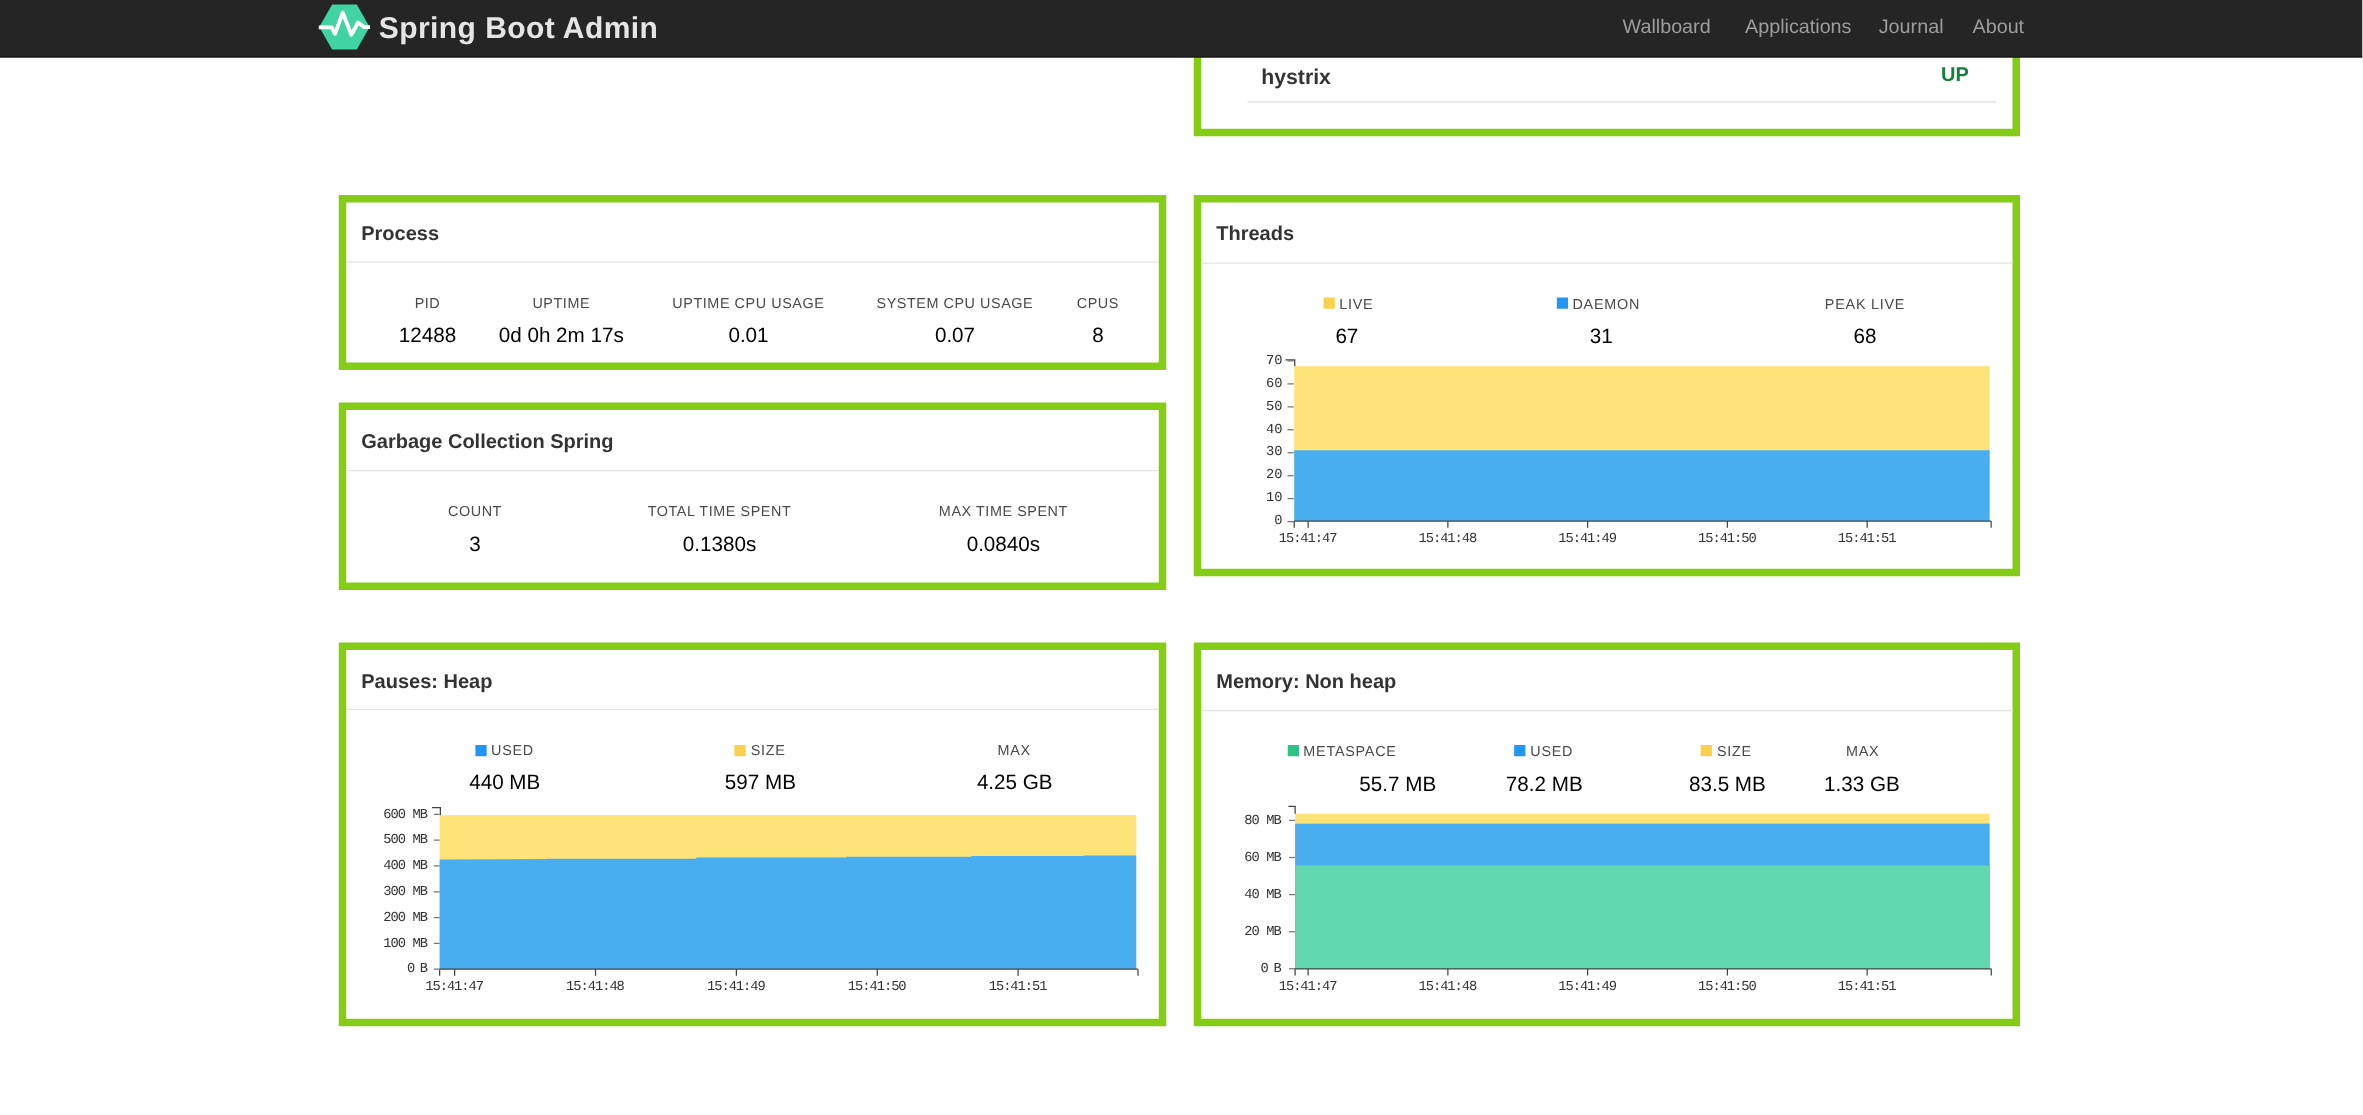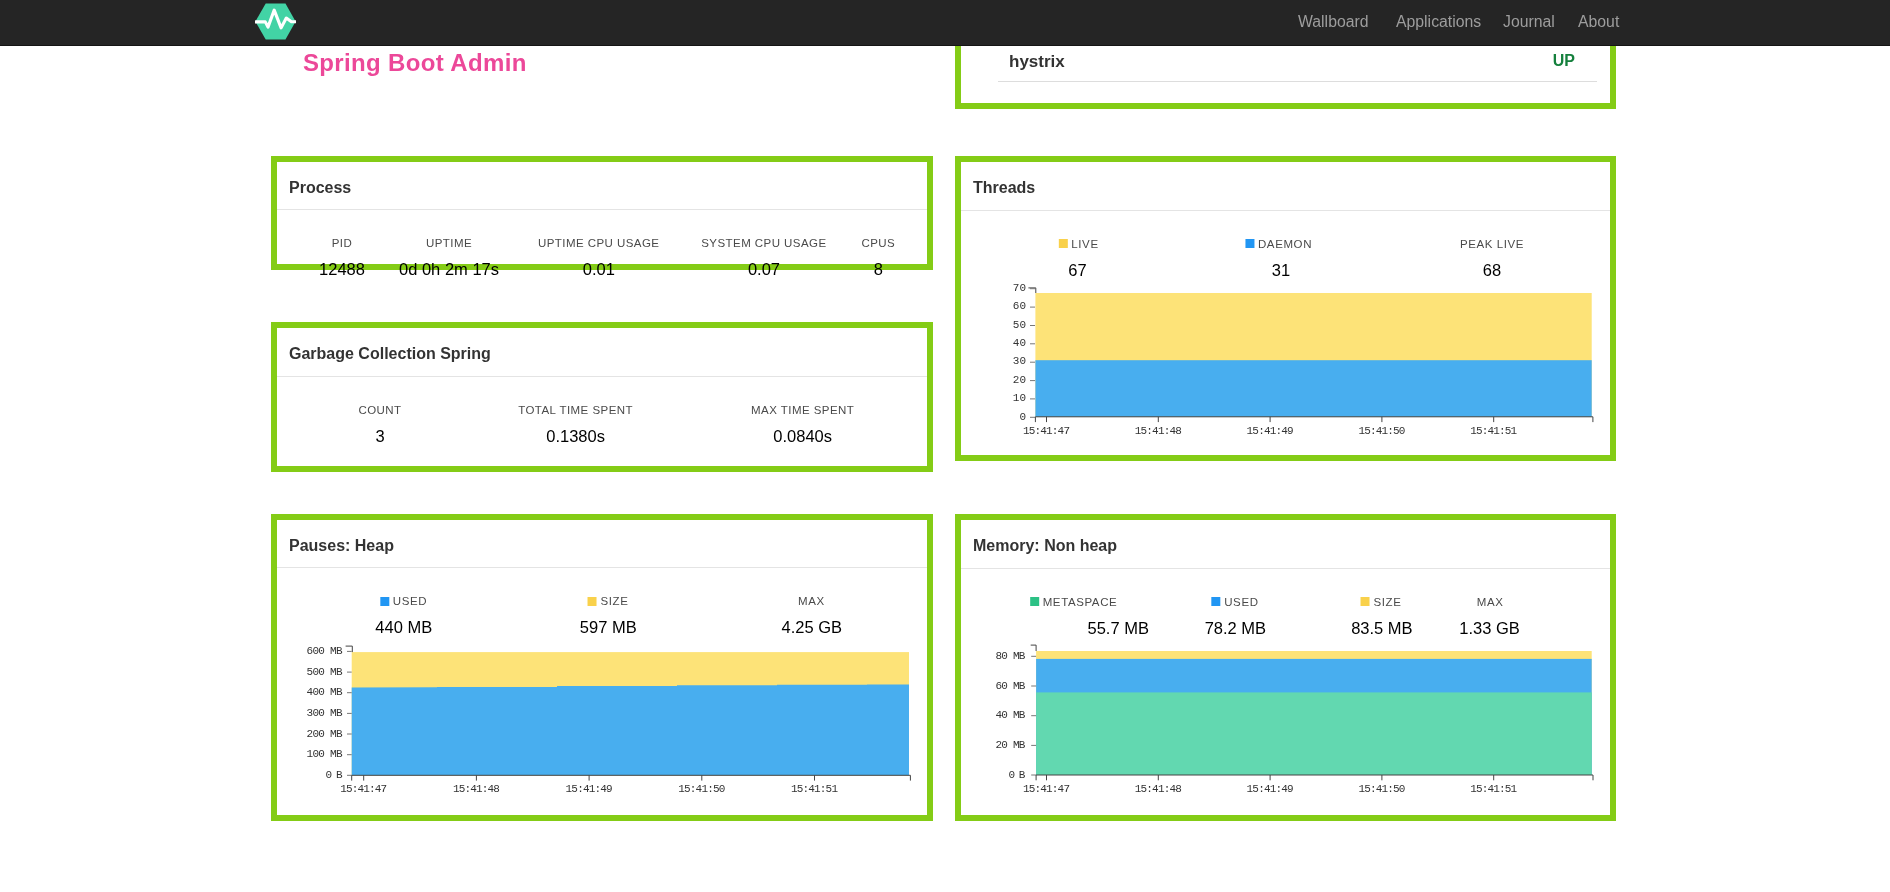--- a/index.html
+++ b/index.html
@@ -5,21 +5,21 @@
 * { margin:0; padding:0; box-sizing:border-box; }
 html,body { width:1890px; height:892px; background:#fff; font-family:"Liberation Sans", sans-serif; position:relative; overflow:hidden; }
 .panel { position:absolute; background:#fff; border:6px solid #84cc16; }
 .cap { position:absolute; left:12px; top:26px; transform:translateY(-50%); font-size:16px; font-weight:bold; color:#333; white-space:nowrap; }
 .capline { position:absolute; left:0; right:0; top:47.8px; border-top:1px solid #e4e4e4; }
 .lbl { position:absolute; transform:translate(-50%,-50%); font-size:11.5px; letter-spacing:0.45px; color:#4a4a4a; white-space:nowrap; }
 .val { position:absolute; transform:translate(-50%,-50%); font-size:16.5px; color:#000000; white-space:nowrap; }
 .leg { position:absolute; transform:translate(-50%,-50%); white-space:nowrap; font-size:11.5px; letter-spacing:0.6px; color:#4a4a4a; }
 .leg i { display:inline-block; width:9px; height:9px; margin-right:4px; vertical-align:-0.5px; }
 .nav { position:absolute; left:0; top:0; width:1890px; height:46px; background:#252525; border-bottom:1px solid #151515; z-index:10; }
-.brand { position:absolute; left:303px; top:23px; transform:translateY(-50%); color:#ec4899; font-size:24px; font-weight:bold; white-space:nowrap;margin-top:40px; }
+.brand { position:absolute; left:303px; top:23px; transform:translateY(-50%); color:#e5e5e5; font-size:24px; font-weight:bold; white-space:nowrap; }
 .navlink { position:absolute; top:21.8px; transform:translateY(-50%); color:#9d9d9d; font-size:15.8px; white-space:nowrap; }
 svg.chart { position:absolute; left:0; top:0; }
 </style>
 </head>
 <body>
 
 <div class="panel" style="left:955px; top:20px; width:661px; height:89px;">
   <span style="position:absolute; left:48px; top:36px; transform:translateY(-50%); font-size:17px; font-weight:bold; color:#333;">hystrix</span>
   <span style="position:absolute; right:35px; top:35px; transform:translateY(-50%); font-size:16px; font-weight:bold; color:#15803d;">UP</span>
   <div style="position:absolute; left:37px; top:55px; width:599px; border-top:1px solid #ddd;"></div>
@@ -30,21 +30,21 @@
     <polygon points="0.4,18.5 10.7,0.5 30.5,0.5 40.6,18.5 30.5,36.5 10.7,36.5" fill="#42d3a5"></polygon>
     <polyline points="0.6,18.9 10.3,18.9 13,24.1 19.2,7.1 26.1,24.9 31.3,15 36.4,18.7 40.7,18.7" fill="none" stroke="#fff" stroke-width="3.1" stroke-linejoin="round" stroke-linecap="round"></polyline>
   </svg>
   <span class="brand" style="letter-spacing:0.35px;">Spring Boot Admin</span>
   <span class="navlink" style="left:1298px;">Wallboard</span>
   <span class="navlink" style="left:1396px;">Applications</span>
   <span class="navlink" style="left:1503px;">Journal</span>
   <span class="navlink" style="left:1578px;">About</span>
 </div>
 
-<div class="panel" style="left:271px; top:155.5px; width:661.5px; height:114px;">
+<div class="panel" style="left:271px; top:155.5px; width:661.5px; height:140px;">
   <div class="cap">Process</div>
   <div class="capline"></div>
   <span class="lbl" style="left:65px;  top:81.5px;">PID</span>
   <span class="lbl" style="left:172px; top:81.5px;">UPTIME</span>
   <span class="lbl" style="left:321.7px; top:81.5px;">UPTIME CPU USAGE</span>
   <span class="lbl" style="left:486.9px; top:81.5px;">SYSTEM CPU USAGE</span>
   <span class="lbl" style="left:601.3px; top:81.5px;">CPUS</span>
   <span class="val" style="left:65px;  top:107.6px;">12488</span>
   <span class="val" style="left:172px; top:107.6px;">0d 0h 2m 17s</span>
   <span class="val" style="left:321.8px; top:107.6px;">0.01</span>

